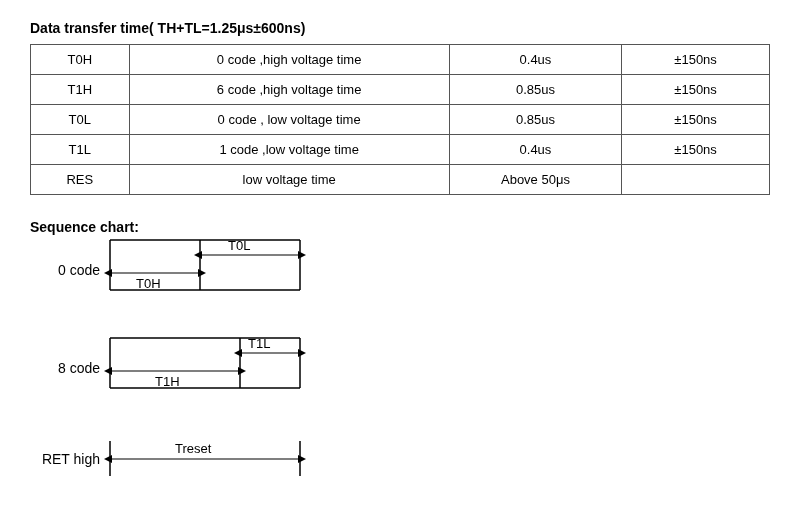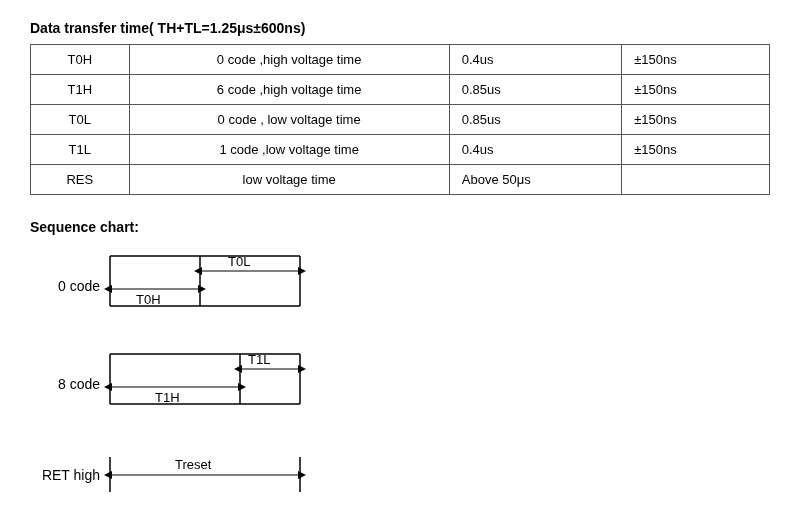--- a/index.html
+++ b/index.html
@@ -20,42 +20,41 @@
       margin-bottom: 8px;
     }
     table {
       border-collapse: collapse;
       width: 740px;
       margin-bottom: 24px;
     }
     table td {
       border: 1px solid #555;
       padding: 7px 12px;
-      text-align: left;
+      text-align: center;
     }
     table td:first-child {
       text-align: center;
       width: 80px;
     }
     table td:nth-child(2) {
       text-align: center;
       width: 260px;
     }
     table td:nth-child(3) {
       width: 140px;
     }
     table td:nth-child(4) {
       width: 120px;
     }
 
     
     .seq-title {
       font-weight: bold;
       font-size: 14px;
-      margin-bottom: 16px;
     }
     .seq-row {
       display: flex;
       align-items: center;
       margin-bottom: 28px;
     }
     .seq-label {
       width: 70px;
       font-size: 14px;
       text-align: right;

